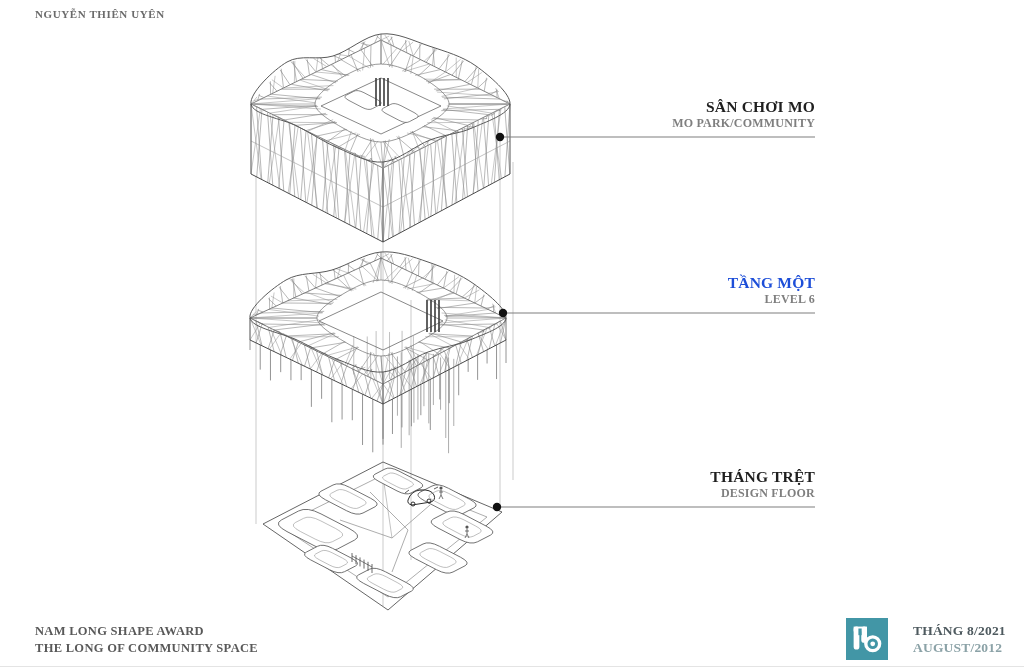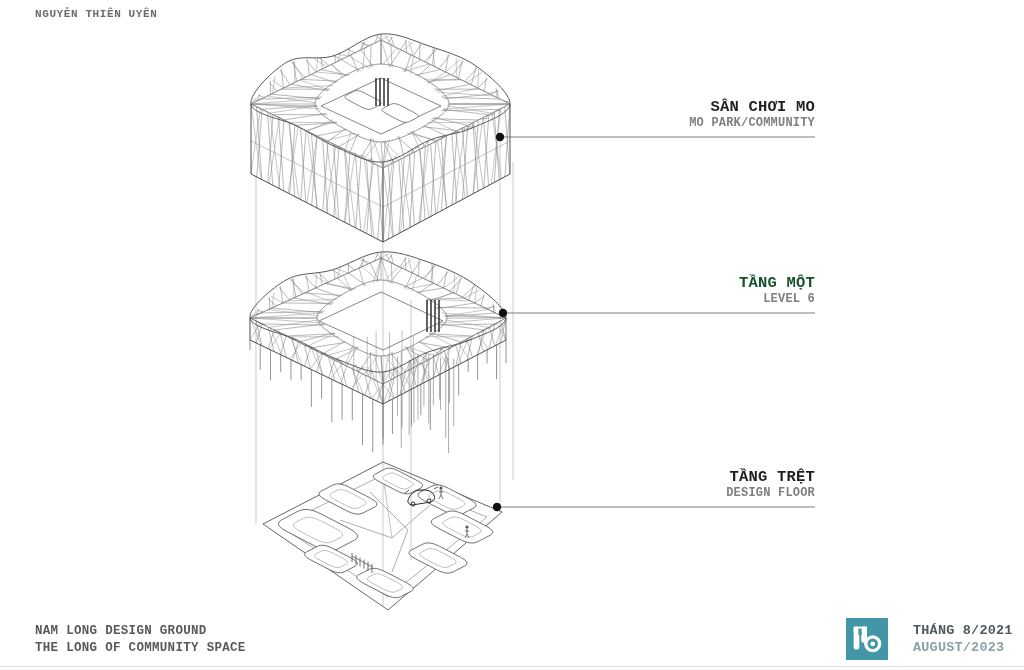--- a/index.html
+++ b/index.html
@@ -1,17 +1,17 @@
 <!DOCTYPE html>
 <html><head>
 <meta charset="utf-8">
 <style>
   html,body{margin:0;padding:0;background:#fff;}
   .slide{position:relative;width:1024px;height:668px;background:#fff;overflow:hidden;
-         font-family:Liberation Mono, monospace;}
+         font-family:Liberation Serif, serif;}
   #axo{position:absolute;left:0;top:0;}
   .author{position:absolute;left:35px;top:8px;font-size:11px;font-weight:bold;
           color:#6b6b6b;letter-spacing:.6px;}
   .level-label{position:absolute;right:209px;text-align:right;display:flex;
                flex-direction:column;align-items:flex-end;margin-left:43px;}
   .lvl-title{font-size:15.5px;font-weight:bold;color:#1f1f1f;letter-spacing:.2px;line-height:18px;}
   .lvl-sub{font-size:12px;font-weight:bold;color:#7f7f7f;letter-spacing:.2px;line-height:15px;margin-bottom:4px;}
   #label-0{bottom:533px}
   #label-1{bottom:357px}
   #label-2{bottom:163px}
@@ -760,46 +760,46 @@
           <circle cx="497" cy="507" r="4.2" fill="#111"></circle>
         </g>
       </g>
   </svg>
 
   <div class="level-label" id="label-0">
     <div class="lvl-title" style="color: rgb(31, 31, 31);">SÂN CHƠI MO</div>
     <div class="lvl-sub" style="color: rgb(127, 127, 127);">MO PARK/COMMUNITY</div>
   </div>
   <div class="level-label" id="label-1">
-    <div class="lvl-title" style="color: #14532d;">TẦNG MỘT</div>
+    <div class="lvl-title" style="color: #1d4ed8;">TẦNG MỘT</div>
     <div class="lvl-sub" style="color: rgb(127, 127, 127);">LEVEL 6</div>
   </div>
   <div class="level-label" id="label-2">
-    <div class="lvl-title" style="color: rgb(31, 31, 31);">TẦNG TRỆT</div>
+    <div class="lvl-title" style="color: rgb(31, 31, 31);">THÁNG TRỆT</div>
     <div class="lvl-sub" style="color: rgb(127, 127, 127);">DESIGN FLOOR</div>
   </div>
 
   <div class="award">
-    <div>NAM LONG DESIGN GROUND</div>
+    <div>NAM LONG SHAPE AWARD</div>
     <div>THE LONG OF COMMUNITY SPACE</div>
   </div>
 
   <div class="date-block">
     <span>
       <svg width="42" height="42" viewBox="0 0 44 44">
         <rect id="logo-bg" width="44" height="44" fill="#4296a6"></rect>
         <rect x="8" y="9" width="6" height="24" rx="3" fill="#ffffff"></rect>
         <rect x="16" y="9" width="6" height="17" rx="3" fill="#ffffff"></rect>
         <rect x="8" y="9" width="14" height="5" fill="#ffffff"></rect>
         <rect x="13" y="11" width="3.4" height="7" fill="#4296a6"></rect>
         <circle cx="28" cy="27" r="9" fill="#ffffff"></circle>
         <circle cx="28" cy="27" r="5.5" fill="#4296a6"></circle>
         <circle cx="28" cy="27" r="2.5" fill="#ffffff"></circle>
       </svg>
     </span>
     <div class="date-lines">
       <div class="date-vi">THÁNG 8/2021</div>
-      <div class="date-en">AUGUST/2023</div>
+      <div class="date-en">AUGUST/2012</div>
     </div>
   </div>
 
   <div class="slide-edge"></div>
 </div>
 
 </body></html>

